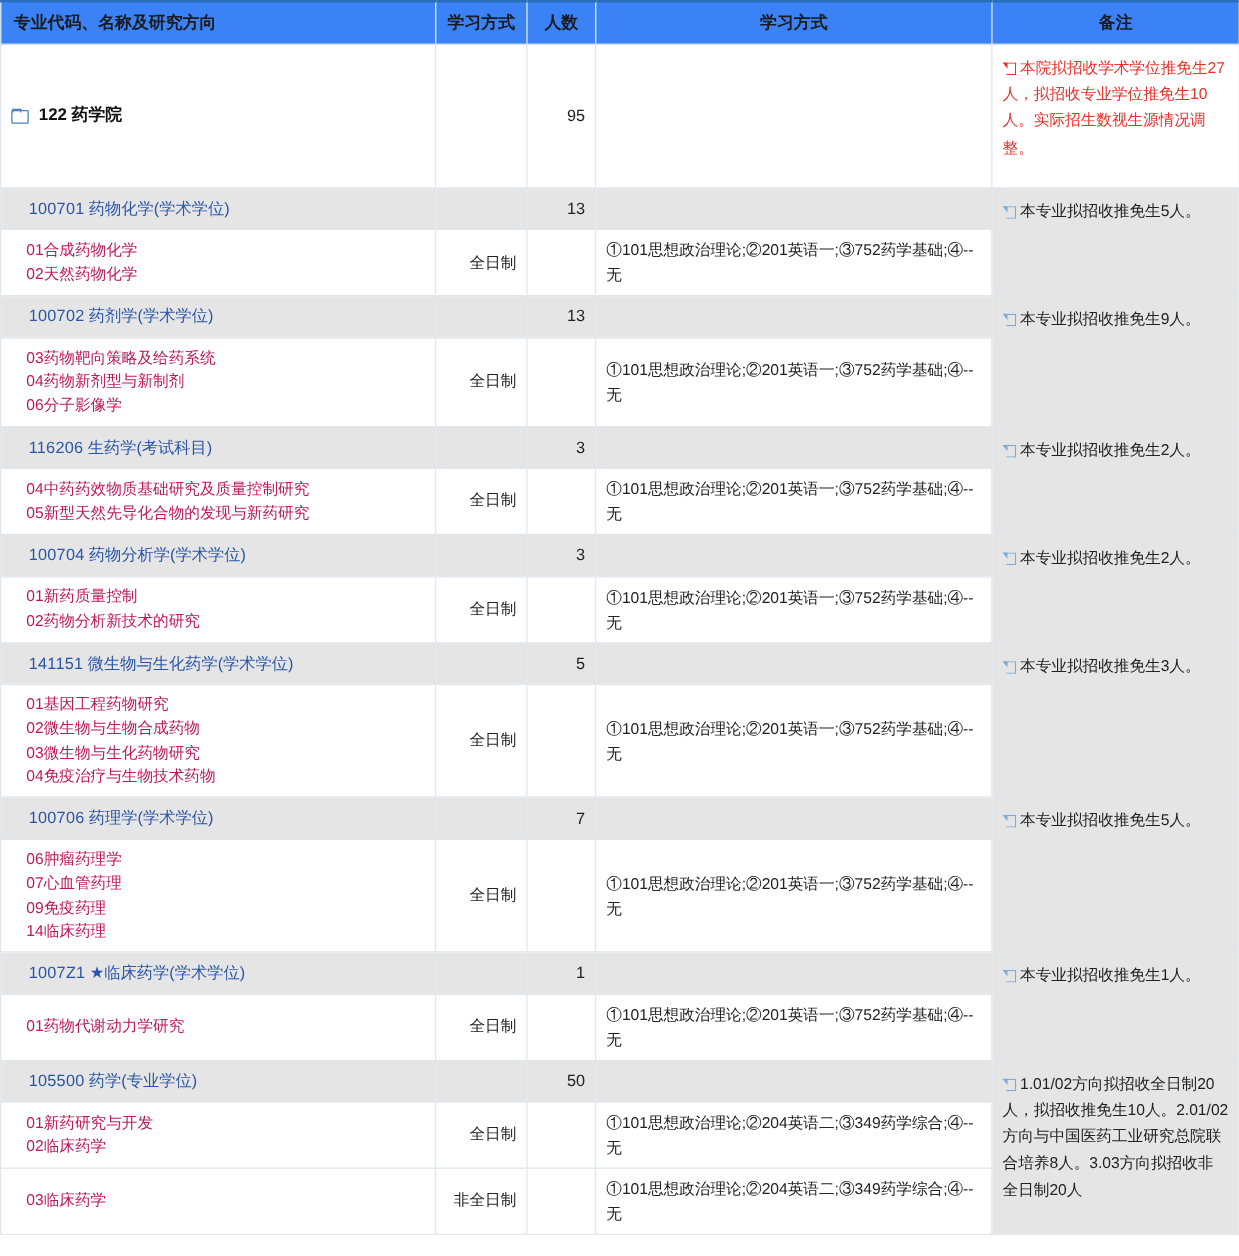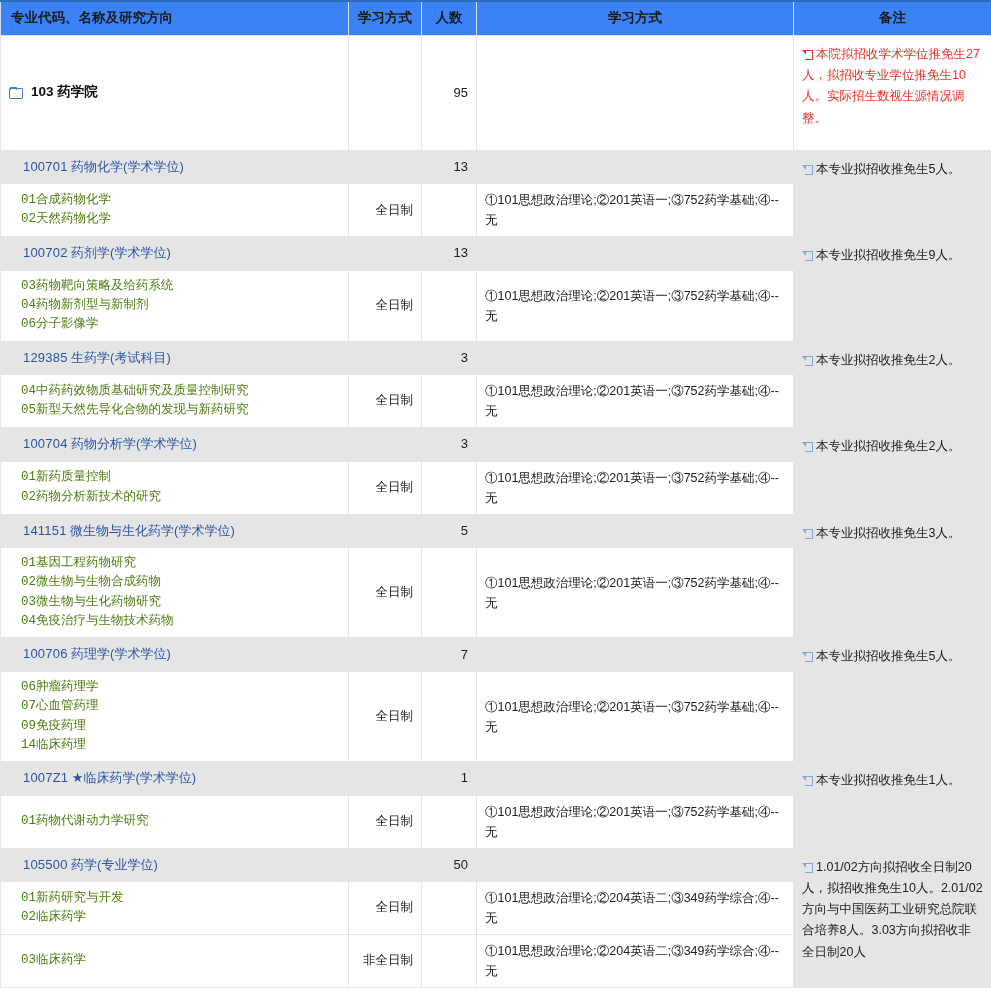--- a/index.html
+++ b/index.html
@@ -99,22 +99,21 @@
   .major-name {
     color: #2a56a8;
     font-size: 13px;
   }
 
   
   .dirs {
     padding-left: 20px;
     white-space: pre-line;
     font-size: 12.5px;
-    color: #4d7c0f;
-    font-family: Liberation Mono, monospace;
+    color: #be185d;
   }
   .subject {
     font-size: 12.5px;
     color: #222;
     line-height: 1.6;
     margin-left: 36px;
   }
 
   
   .remark {
@@ -174,21 +173,21 @@
       <th>学习方式</th>
       <th>人数</th>
       <th>学习方式</th>
       <th>备注</th>
     </tr>
   </thead>
   <tbody>
 
     <tr class="row-college">
       <td>
-        <span class="folder-icon"></span><span class="college-name">103 药学院</span>
+        <span class="folder-icon"></span><span class="college-name">122 药学院</span>
       </td>
       <td class="mode"></td>
       <td class="count">95</td>
       <td class="subject"></td>
       <td class="remark red">
         <span class="tag-icon red"></span><span>本院拟招收学术学位推免生27人，拟招收专业学位推免生10人。实际招生数视生源情况调整。</span>
       </td>
     </tr>
 
     <tr class="row-major">
@@ -227,21 +226,21 @@
       <td class="dirs">03药物靶向策略及给药系统
 04药物新剂型与新制剂
 06分子影像学</td>
       <td class="mode">全日制</td>
       <td class="count"></td>
       <td class="subject">①101思想政治理论;②201英语一;③752药学基础;④--无</td>
     </tr>
 
     <tr class="row-major">
       <td>
-        <span class="major-code">129385</span>
+        <span class="major-code">116206</span>
         <span class="major-name">生药学(考试科目)</span>
       </td>
       <td class="mode"></td>
       <td class="count">3</td>
       <td class="subject"></td>
       <td class="remark" rowspan="2">
         <span class="tag-icon"></span><span>本专业拟招收推免生2人。</span>
       </td>
     </tr>
     <tr class="row-dir">

